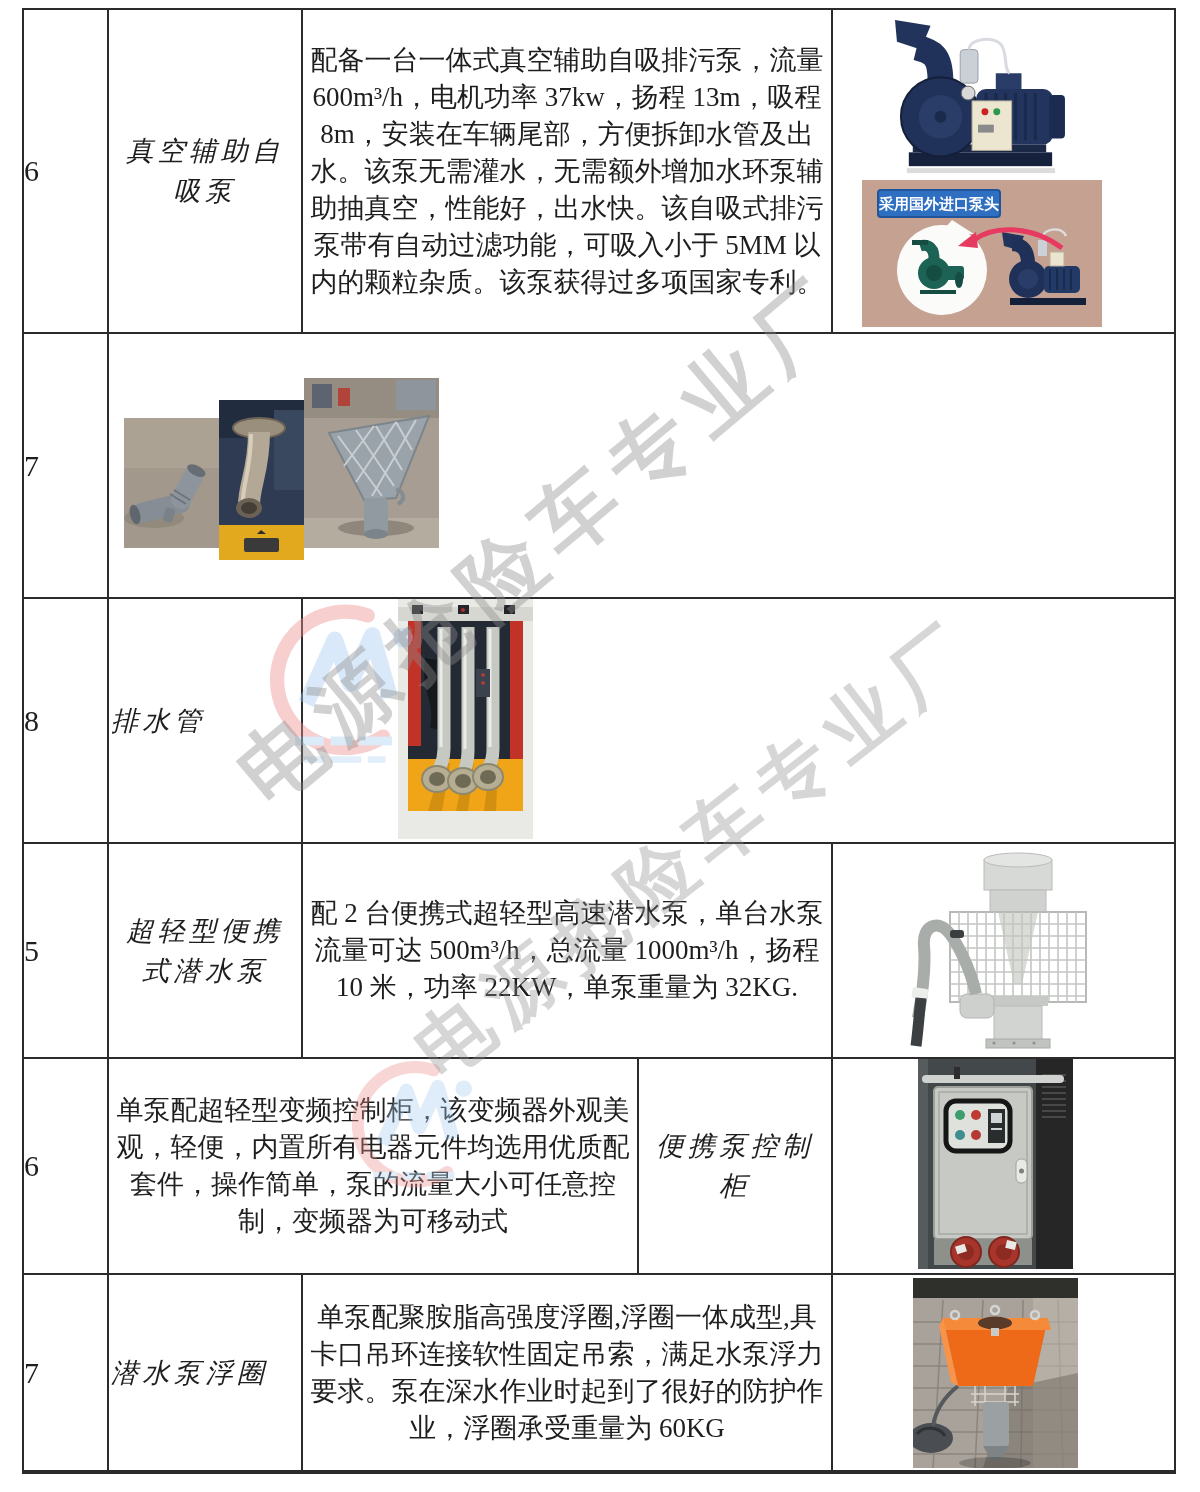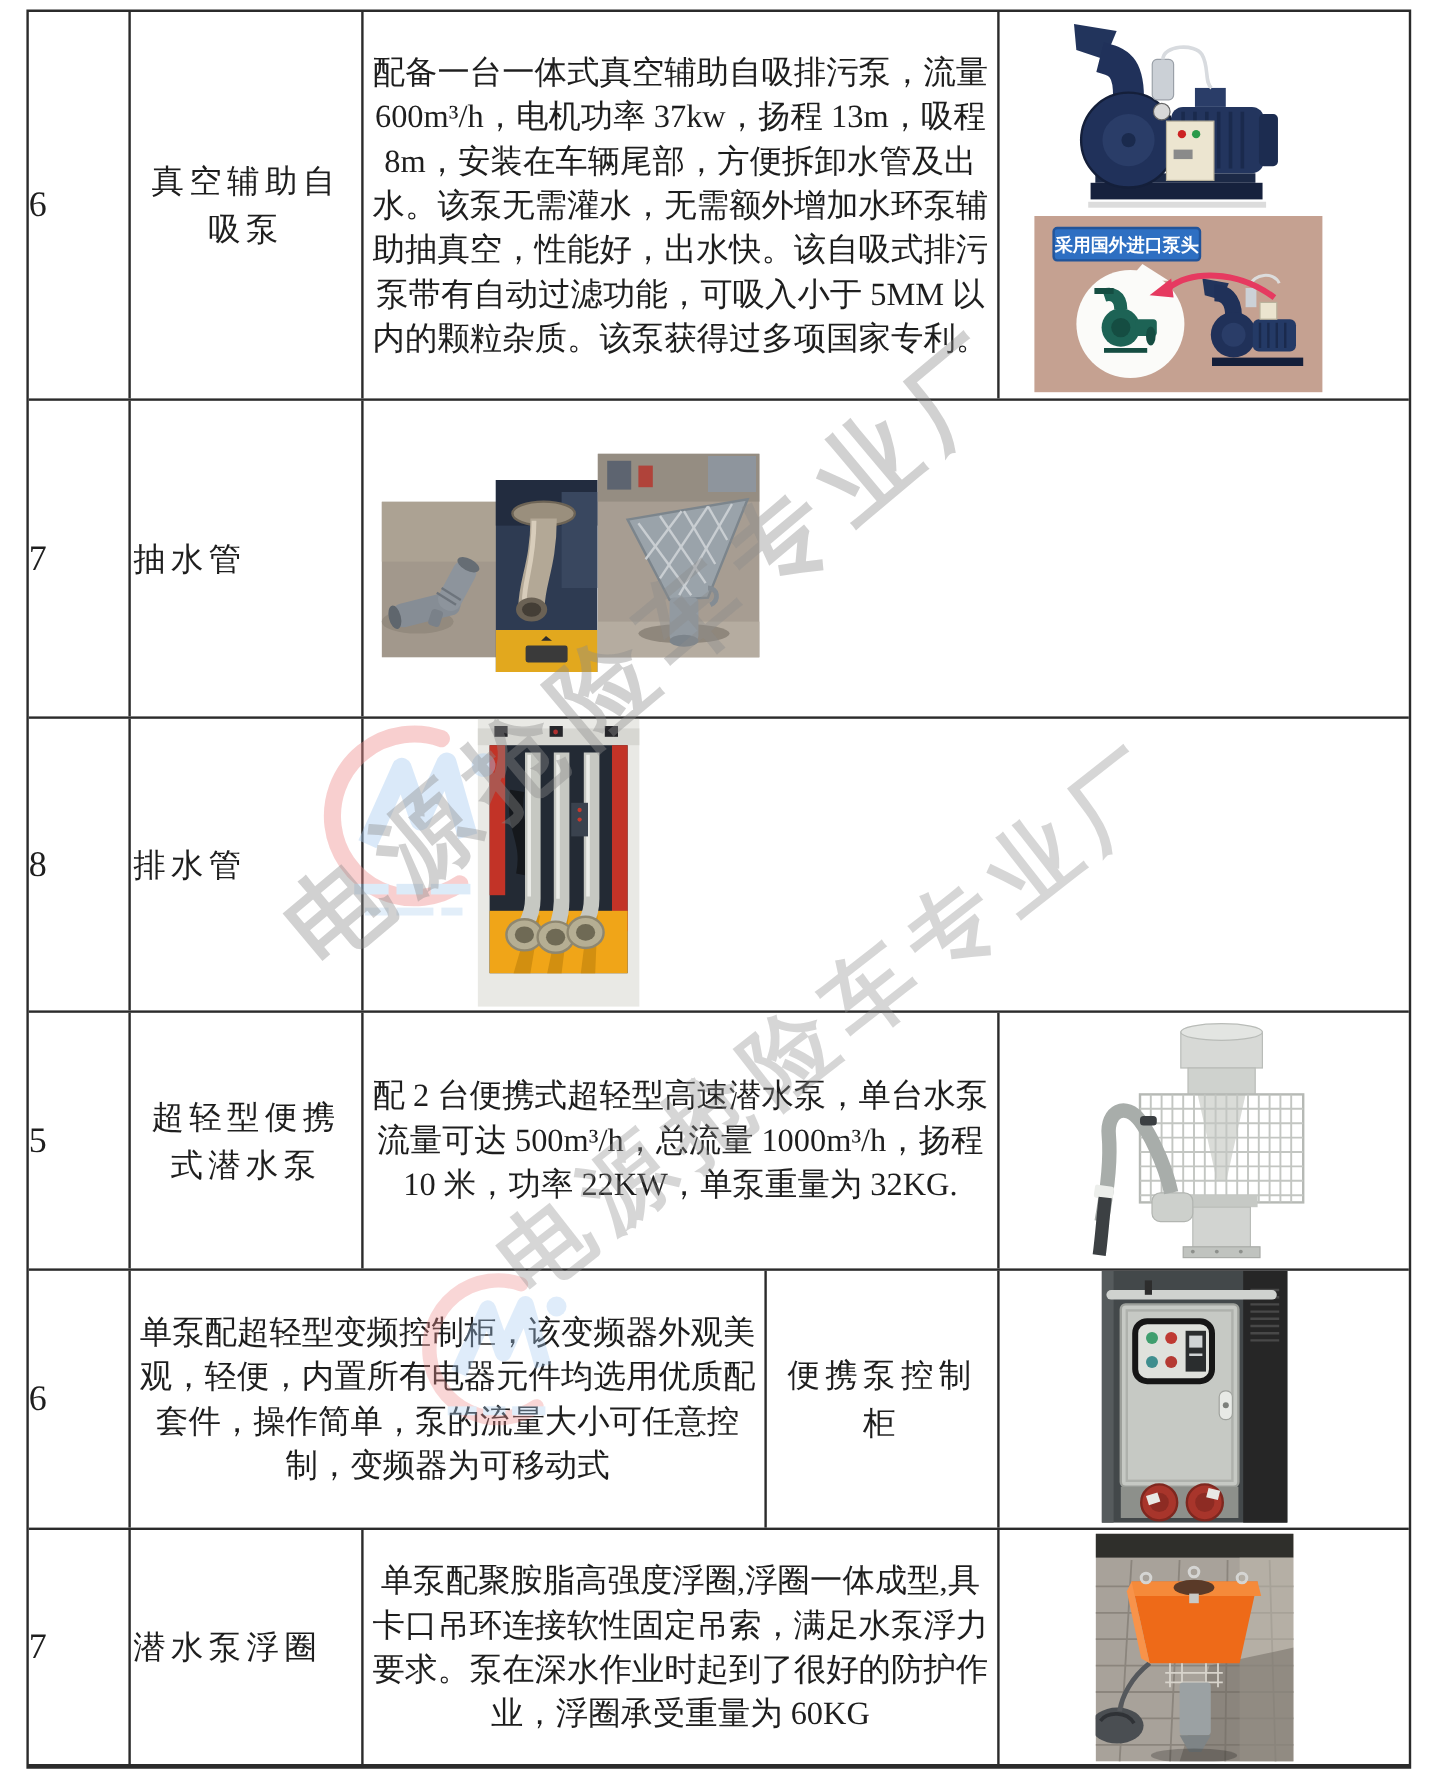--- a/index.html
+++ b/index.html
@@ -14,21 +14,21 @@
     border:2px solid #2b2b2b;border-bottom-width:4px;
     background:transparent;z-index:1;
   }
   .row{display:flex;border-bottom:2px solid #2b2b2b;}
   .row:last-child{border-bottom:none;}
   .r1{height:322px;} .r2{height:263px;} .r3{height:243px;}
   .r4{height:213px;} .r5{height:214px;} .r6{height:195px;}
   .cell{border-right:2px solid #2b2b2b;display:flex;align-items:center;justify-content:flex-start;position:relative;}
   .cell:last-child{border-right:none;}
   .c-num{width:83px;font-size:30px;}
-  .c-name{width:194px;font-size:27px;letter-spacing:4.5px;text-align:center;line-height:40px;padding:0 2px;box-sizing:border-box;}
+  .c-name{width:194px;font-size:27px;letter-spacing:4.5px;text-align:center;line-height:40px;padding:0 2px;box-sizing:border-box;font-style:italic;}
   .c-desc{width:528px;}
   .c-desc .desc-text{
     width:100%;font-size:27px;line-height:37px;text-align:center;
     padding:0 2px;box-sizing:border-box;
   }
   .c-img{width:337px;}
   .photo{position:absolute;z-index:10;}
   .photo svg{display:block;width:100%;height:100%;}
   
   .watermark{
@@ -141,21 +141,20 @@
           <polygon points="96,66 114,52 116,68" fill="#e63a60"></polygon>
           <rect x="16" y="10" width="122" height="27" rx="3" fill="#2e6fc2" stroke="#225499" stroke-width="2"></rect>
           <text x="77" y="29" text-anchor="middle" font-size="15" font-weight="bold" fill="#ffffff">采用国外进口泵头</text>
         </svg>
       </div>
     </div>
   </div>
 
   <div class="row r2">
     <div class="cell c-num">7</div>
-    <div class="cell c-name">抽水管</div>
     <div class="cell c-img">
       <div class="photo" style="left:15px;top:84px;width:115px;height:130px;">
         <svg viewBox="0 0 115 130">
           <rect width="115" height="130" fill="#a2988c"></rect>
           <rect width="115" height="50" fill="#aca293"></rect>
           <ellipse cx="30" cy="100" rx="30" ry="10" fill="#938a7e"></ellipse>
           <g transform="rotate(-14 45 88)">
             <rect x="8" y="78" width="58" height="20" rx="9" fill="#868d95"></rect>
             <ellipse cx="10" cy="88" rx="5" ry="10" fill="#5f666d"></ellipse>
           </g>

